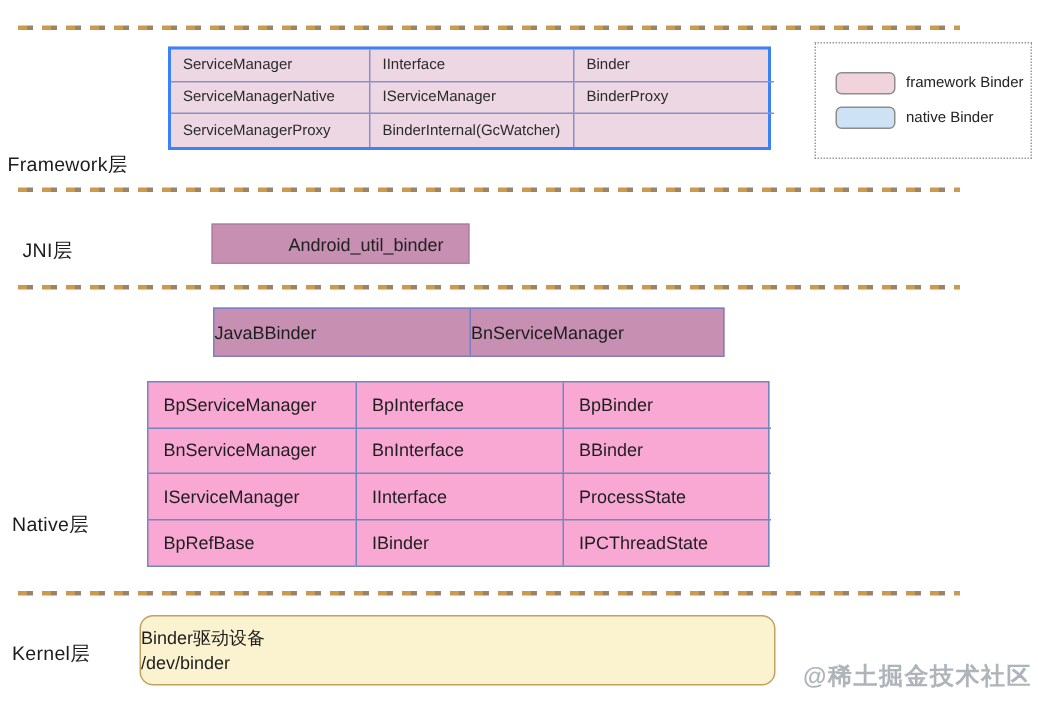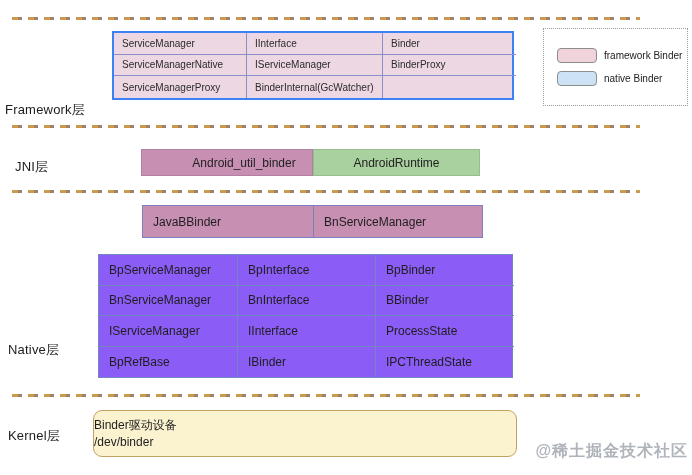--- a/index.html
+++ b/index.html
@@ -103,34 +103,34 @@
     position: absolute;
     left: 142px; top: 205px;
     width: 341px; height: 33px;
     display: grid;
     grid-template-columns: 170px 171px;
     background: #c78fb2;
     border: 1px solid #7d7fc0;
   }
   .javabbinder-row .cell {
     display: flex; align-items: center;
-    padding-left: 10px;
+    padding-left: 0;
     font-size: 12px; color: #1e1e1e;
   }
   .javabbinder-row .cell + .cell { border-left: 1px solid #7d7fc0; }
 
   
   .native-table {
     position: absolute;
     left: 98px; top: 254px;
     width: 415px; height: 124px;
     display: grid;
     grid-template-columns: 139px 138px 138px;
     grid-template-rows: repeat(4, 1fr);
-    background: #8b5cf6;
+    background: #f9a8d4;
     border: 1px solid #7286c2;
   }
   .native-table .cell {
     border-right: 1px solid #7286c2;
     border-bottom: 1px solid #7286c2;
     display: flex; align-items: center;
     padding-left: 10px;
     font-size: 12px; color: #1e1e1e;
     white-space: nowrap; overflow: hidden;
   }
@@ -193,21 +193,20 @@
       <span class="legend-swatch swatch-framework"></span>
       <span class="legend-text">framework Binder</span>
     </div>
     <div class="legend-item">
       <span class="legend-swatch swatch-native"></span>
       <span class="legend-text">native Binder</span>
     </div>
   </div>
 
   <div class="jni-box box-android-util">Android_util_binder</div>
-  <div class="jni-box box-android-runtime">AndroidRuntime</div>
 
   <div class="javabbinder-row">
     <div class="cell">JavaBBinder</div>
     <div class="cell">BnServiceManager</div>
   </div>
 
   <div class="native-table">
     <div class="cell">BpServiceManager</div>
     <div class="cell">BpInterface</div>
     <div class="cell">BpBinder</div>

